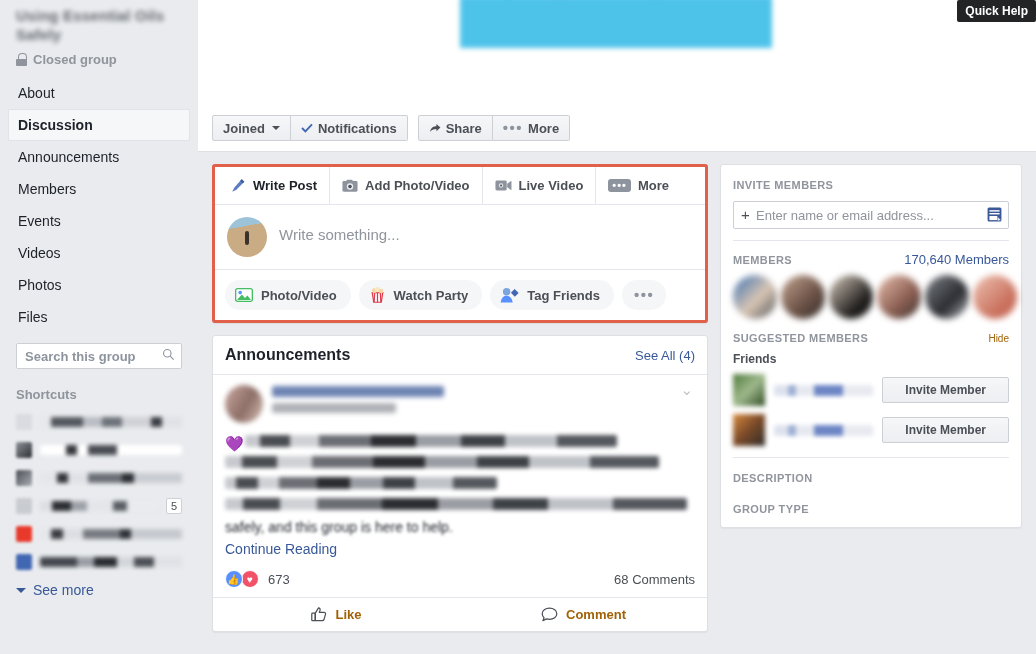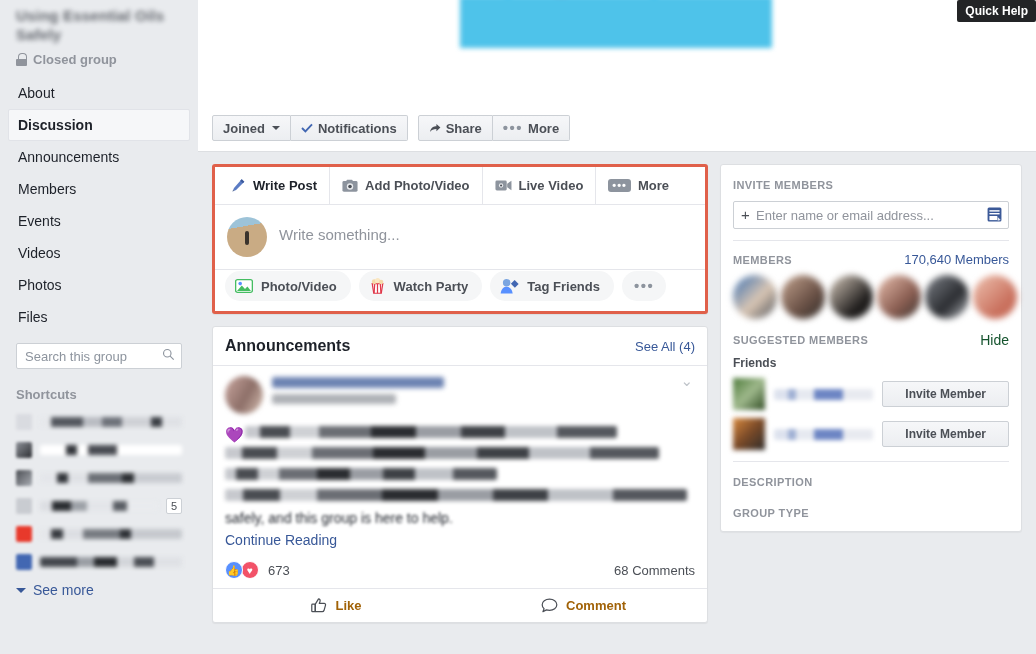--- a/index.html
+++ b/index.html
@@ -54,20 +54,21 @@
   }
   .search-wrap {
     margin: 10px 8px 0 8px; position: relative;
   }
   .search-box {
     width: 100%; height: 26px;
     border: 1px solid #ccd0d5; background: #fff;
     border-radius: 2px; font-size: 13px; color: #8d949e;
     padding: 0 26px 0 8px;
     font-family: "Liberation Sans", sans-serif;
+    font-weight: bold;
   }
   .search-box::placeholder { color: #8d949e; }
   .search-ico {
     position: absolute; right: 7px; top: 5px;
     width: 13px; height: 13px; pointer-events:none;
   }
   .shortcuts-head {
     padding: 18px 8px 6px 8px; font-size: 13px; color: #90949c; font-weight: bold;
   }
   .sc-item {
@@ -190,21 +191,21 @@
   }
   .avatar::after {
     content:""; position:absolute; left: 18px; top: 14px;
     width: 4px; height: 14px; background: #3a332c; border-radius: 2px;
   }
   .comp-placeholder {
     color: #90949c; font-size: 15px; padding-top: 9px; cursor: text;
   }
   .comp-actions {
     display:flex; align-items:center; gap: 8px;
-    padding: 1px 10px 10px 10px; border-top: 1px solid #e5e6eb;
+    padding: 10px 10px 10px 10px; border-top: 1px solid #e5e6eb;
   }
   .pill {
     display:flex; align-items:center; gap: 8px;
     background:#f5f6f7; border-radius: 16px; height: 30px;
     padding: 0 14px 0 10px; cursor: pointer;
     font-size: 13px; font-weight: bold; color:#4b4f56;
   }
   .pill.more { padding: 0 12px; }
   .dots { letter-spacing: 1.5px; color:#8d949e; font-size: 15px; line-height: 10px;}
 
@@ -305,21 +306,21 @@
   }
   .inv-icon-r { position:absolute; right: 7px; top: 6px; }
   .divider { height:1px; background:#e5e6eb; margin: 0 12px; }
   .mem-row { display:flex; align-items:center; justify-content:space-between; }
   .mem-count { font-size: 13px; color:#385898; cursor:pointer; }
   .mem-grid { display:flex; gap: 4px; margin-top: 8px; }
   .mem-av {
     width: 44px; height: 44px; border-radius: 50%; flex:0 0 44px;
     filter: blur(3px);
   }
-  .hide-link { font-size: 14px; color:#14532d; cursor:pointer; }
+  .hide-link { font-size: 10px; color:#a16207; cursor:pointer; }
   .friends-lbl { font-size: 12px; font-weight:bold; color:#4b4f56; margin-top: 8px; filter: blur(.6px); }
   .sugg-row {
     display:flex; align-items:center; gap: 9px; margin-top: 8px;
   }
   .sugg-av { width: 32px; height:32px; flex:0 0 32px; filter: blur(2.6px); }
   .sugg-name {
     flex:1; height: 11px; filter: blur(2.3px); border-radius:2px;
     background: linear-gradient(90deg,#dde2ee 0 14%, #9fb0d4 14% 22%, #e6e9f0 22% 40%, #6d86c4 40% 70%, #e8eaf0 70% 100%);
   }
   .inv-btn {

